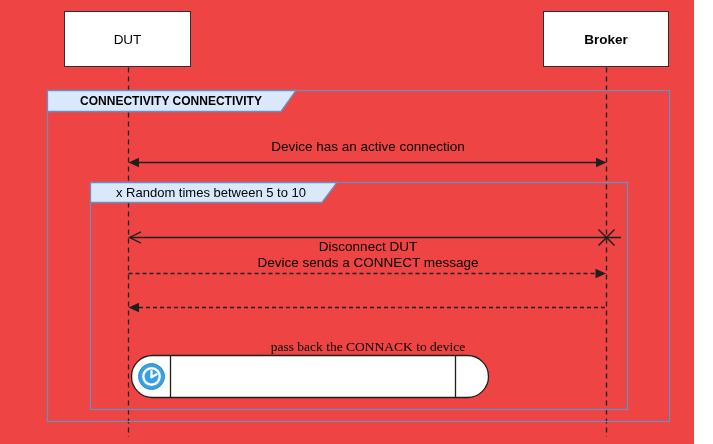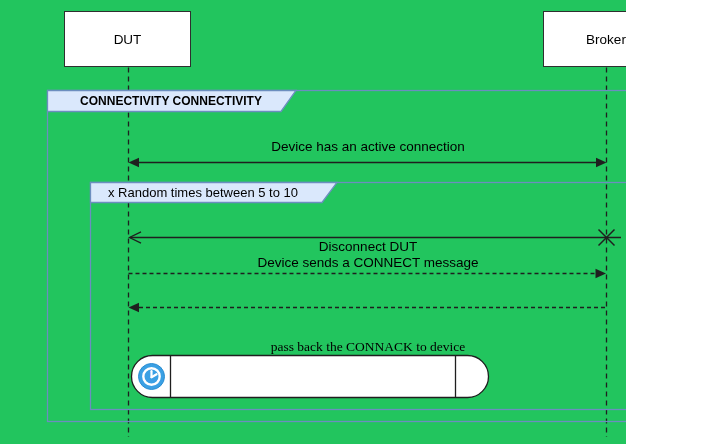--- a/index.html
+++ b/index.html
@@ -1,51 +1,51 @@
 <!DOCTYPE html>
 <html><head>
 <meta charset="utf-8">
 <style>
   html,body{margin:0;padding:0;background:#ffffff;}
   .canvas{
     position:relative;
-    width:626px;height:444px;
-    background:#22c55e;
+    width:694px;height:444px;
+    background:#ef4444;
     font-family:"Liberation Sans", sans-serif;
     color:#000;
     overflow:hidden;
   }
   svg.layer{position:absolute;left:0;top:0;pointer-events:none;}
   .actor{
     position:absolute;
     background:#fff;
     border:1.5px solid #2f2f2f;
     display:flex;align-items:center;justify-content:center;
     font-size:13.5px;
     box-sizing:border-box;
   }
   .actor-dut{left:64px;top:11px;width:127px;height:56px;}
-  .actor-broker{left:543px;top:11px;width:126px;height:56px;}
+  .actor-broker{left:543px;top:11px;width:126px;height:56px;font-weight:bold;}
   .msg-label{
     position:absolute;left:168px;width:400px;
     text-align:center;font-size:13.5px;white-space:nowrap;
   }
   .msg1{top:139px;}
   .msg2{top:219px;margin-top:20px;}
   .msg3{top:255px;}
   .msg4{top:339px;font-family:Liberation Serif, serif;}
   .frame-title{
     position:absolute;left:52px;top:92px;width:238px;height:19px;
     line-height:19px;text-align:center;
     font-size:12px;font-weight:bold;white-space:nowrap;
   }
   .loop-title{
     position:absolute;left:92px;top:184px;width:222px;height:18px;
     line-height:18px;text-align:center;
-    font-size:13px;white-space:nowrap;
+    font-size:13px;white-space:nowrap;padding-left:8px;
   }
   .delay-label{
     position:absolute;left:171px;top:356px;width:262px;height:41px;
     line-height:41px;text-align:center;
     font-size:13.5px;white-space:nowrap;
   }
 </style>
 </head>
 <body>
 

